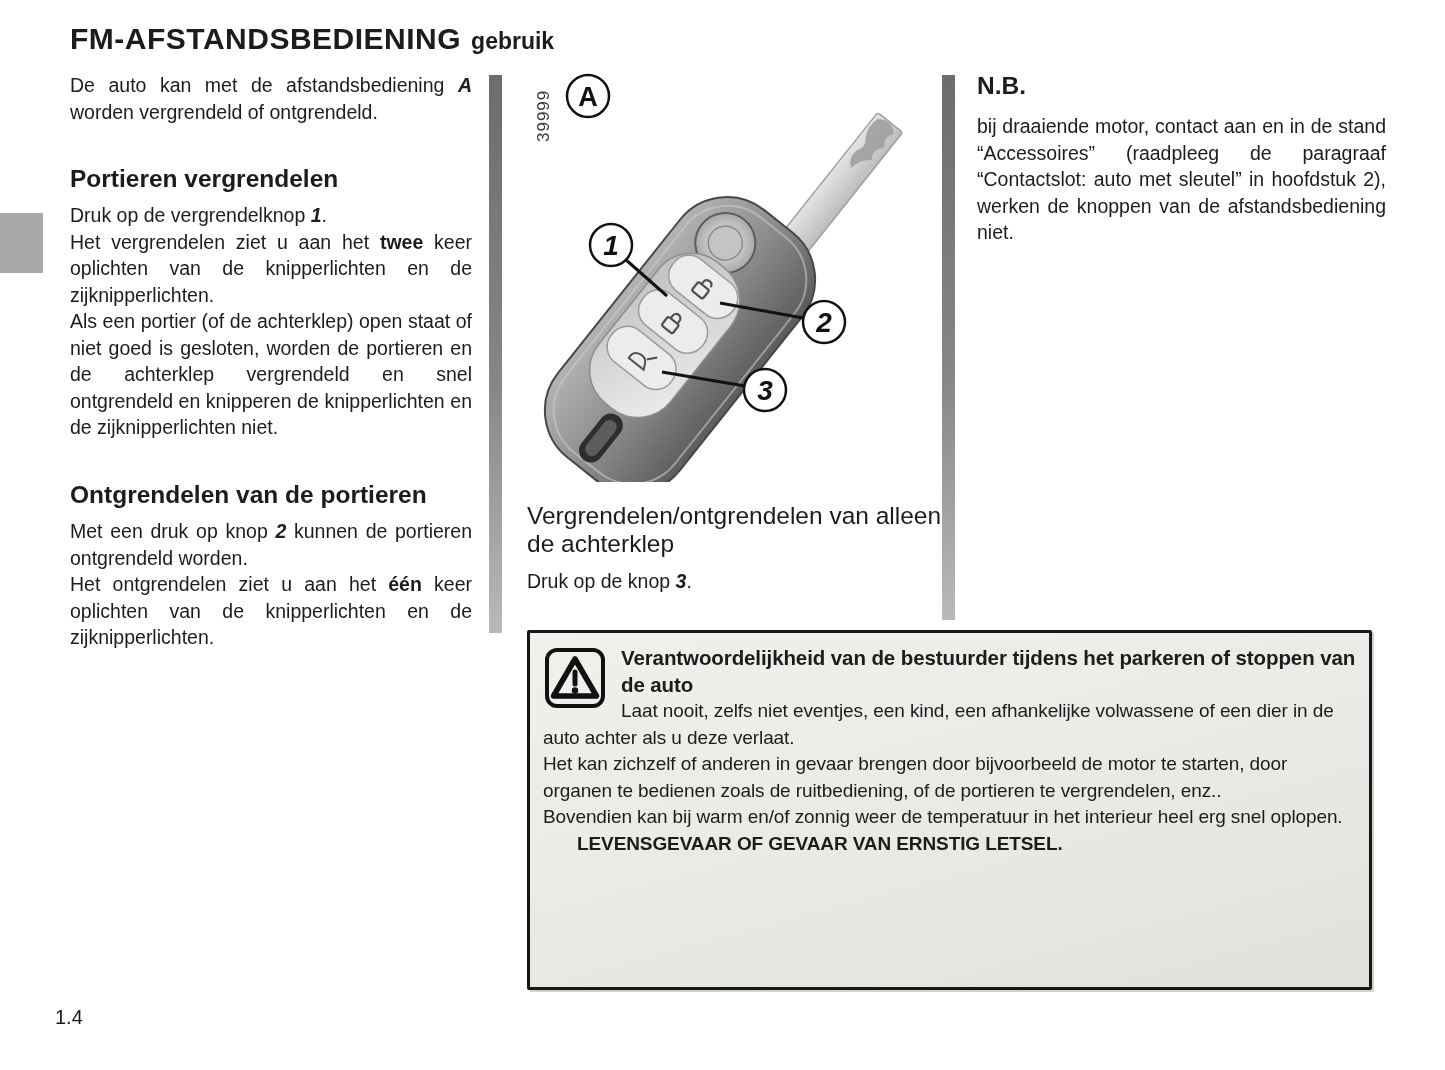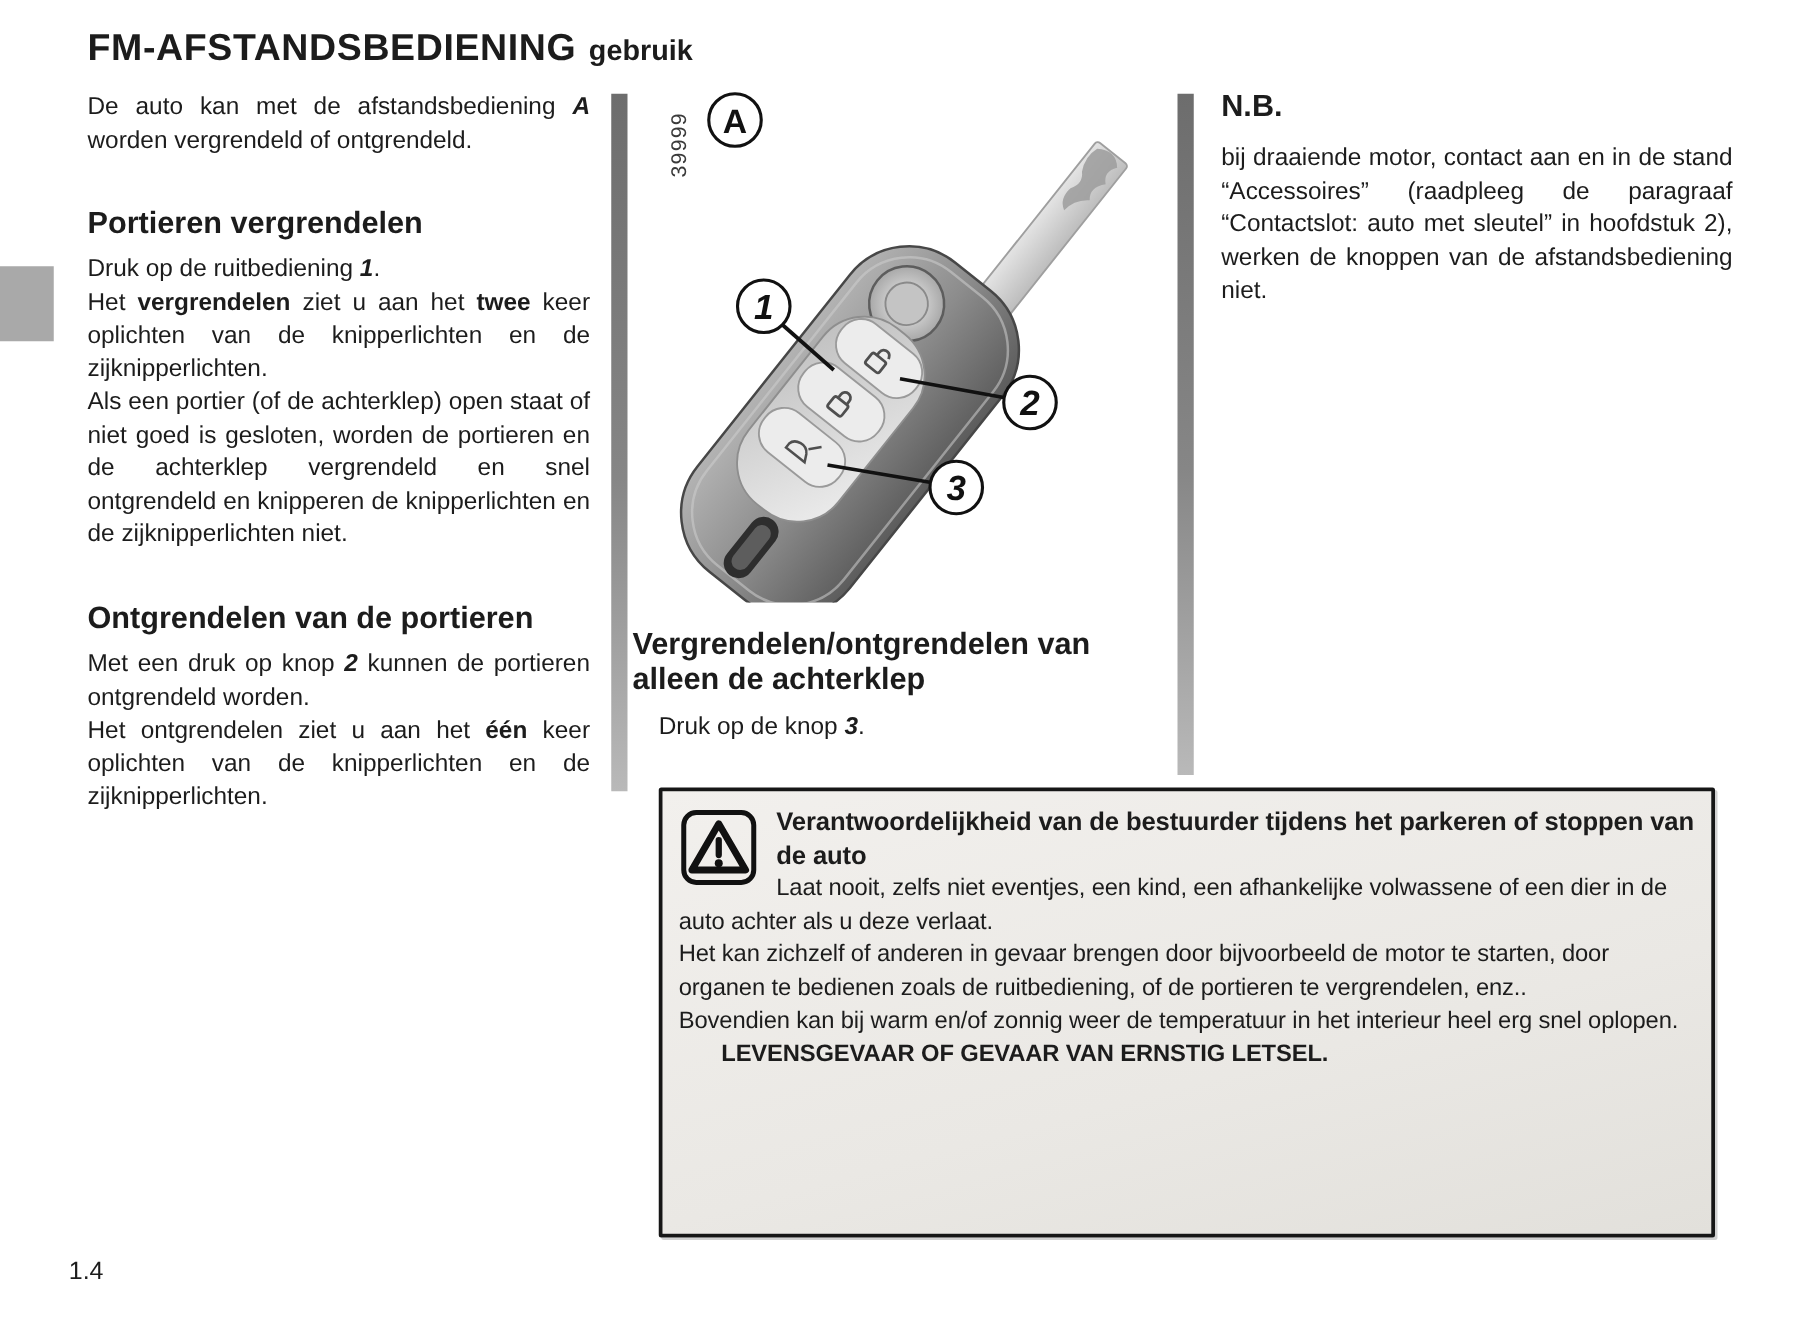--- a/index.html
+++ b/index.html
@@ -33,22 +33,22 @@
   .divider-right { left:942px; height:545px; }
 
   
   .figure { position:absolute; left:515px; top:70px; width:430px; height:412px; }
   .figure svg { display:block; }
   .callout-num { font-size:28px; font-weight:bold; font-style:italic; fill:#111; }
   .figletter   { font-size:27px; font-weight:bold; fill:#111; }
   .fignum      { font-size:17px; fill:#3a3a3a; letter-spacing:1px; }
 
   
-  .mid-heading { position:absolute; left:506px; top:482px; width:420px;
-    font-size:24.5px; font-weight:bold; line-height:28px; }
+  .mid-heading { position:absolute; left:527px; top:482px; width:420px;
+    font-size:24.5px; font-weight:normal; line-height:28px; }
   .mid-para { position:absolute; left:527px; top:548px; width:420px;
     font-size:19.5px; line-height:26.5px; }
 
   
   .warning-box { position:absolute; left:527px; top:630px; width:845px; height:360px;
     box-sizing:border-box; border:3px solid #161616; border-radius:2px;
     background:linear-gradient(165deg,#f2f0ed 0%,#eae8e4 60%,#e2e0db 100%);
     box-shadow:2px 2px 0 rgba(0,0,0,0.18);
     padding:11px 9px 10px 13px;
     font-size:19px; line-height:26.5px; letter-spacing:-0.1px; }
@@ -67,22 +67,22 @@
   <div class="page-title">
     <span class="main">FM-AFSTANDSBEDIENING</span><span class="sub">gebruik</span>
   </div>
 
   <div class="chapter-tab"></div>
 
   <div class="col col-left">
     <p><span>De auto kan met de afstandsbediening </span><span style="font-weight: bold; font-style: italic;">A</span><span> worden vergrendeld of ontgrendeld.</span></p>
 
     <h2 class="sec-heading mt-h">Portieren vergrendelen</h2>
-    <p><span>Druk op de ruitbediening </span><span style="font-weight: bold; font-style: italic;">1</span><span>.</span></p>
-    <p><span>Het </span><span style="font-weight: bold;">vergrendelen</span><span> ziet u aan het </span><span style="font-weight: bold;">twee</span><span> keer oplichten van de knipperlichten en de zijknipperlichten.</span></p>
+    <p><span>Druk op de vergrendelknop </span><span style="font-weight: bold; font-style: italic;">1</span><span>.</span></p>
+    <p><span>Het </span><span style="font-weight: normal;">vergrendelen</span><span> ziet u aan het </span><span style="font-weight: bold;">twee</span><span> keer oplichten van de knipperlichten en de zijknipperlichten.</span></p>
     <p><span>Als een portier (of de achterklep) open staat of niet goed is gesloten, worden de portieren en de achterklep vergrendeld en snel ontgrendeld en knipperen de knipperlichten en de zijknipperlichten niet.</span></p>
 
     <h2 class="sec-heading mt-h">Ontgrendelen van de portieren</h2>
     <p><span>Met een druk op knop </span><span style="font-weight: bold; font-style: italic;">2</span><span> kunnen de portieren ontgrendeld worden.</span></p>
     <p class="gap"><span>Het </span><span style="font-weight: normal;">ontgrendelen</span><span> ziet u aan het </span><span style="font-weight: bold;">één</span><span> keer oplichten van de knipperlichten en de zijknipperlichten.</span></p>
   </div>
 
   <div class="divider divider-left"></div>
   <div class="divider divider-right"></div>
 

